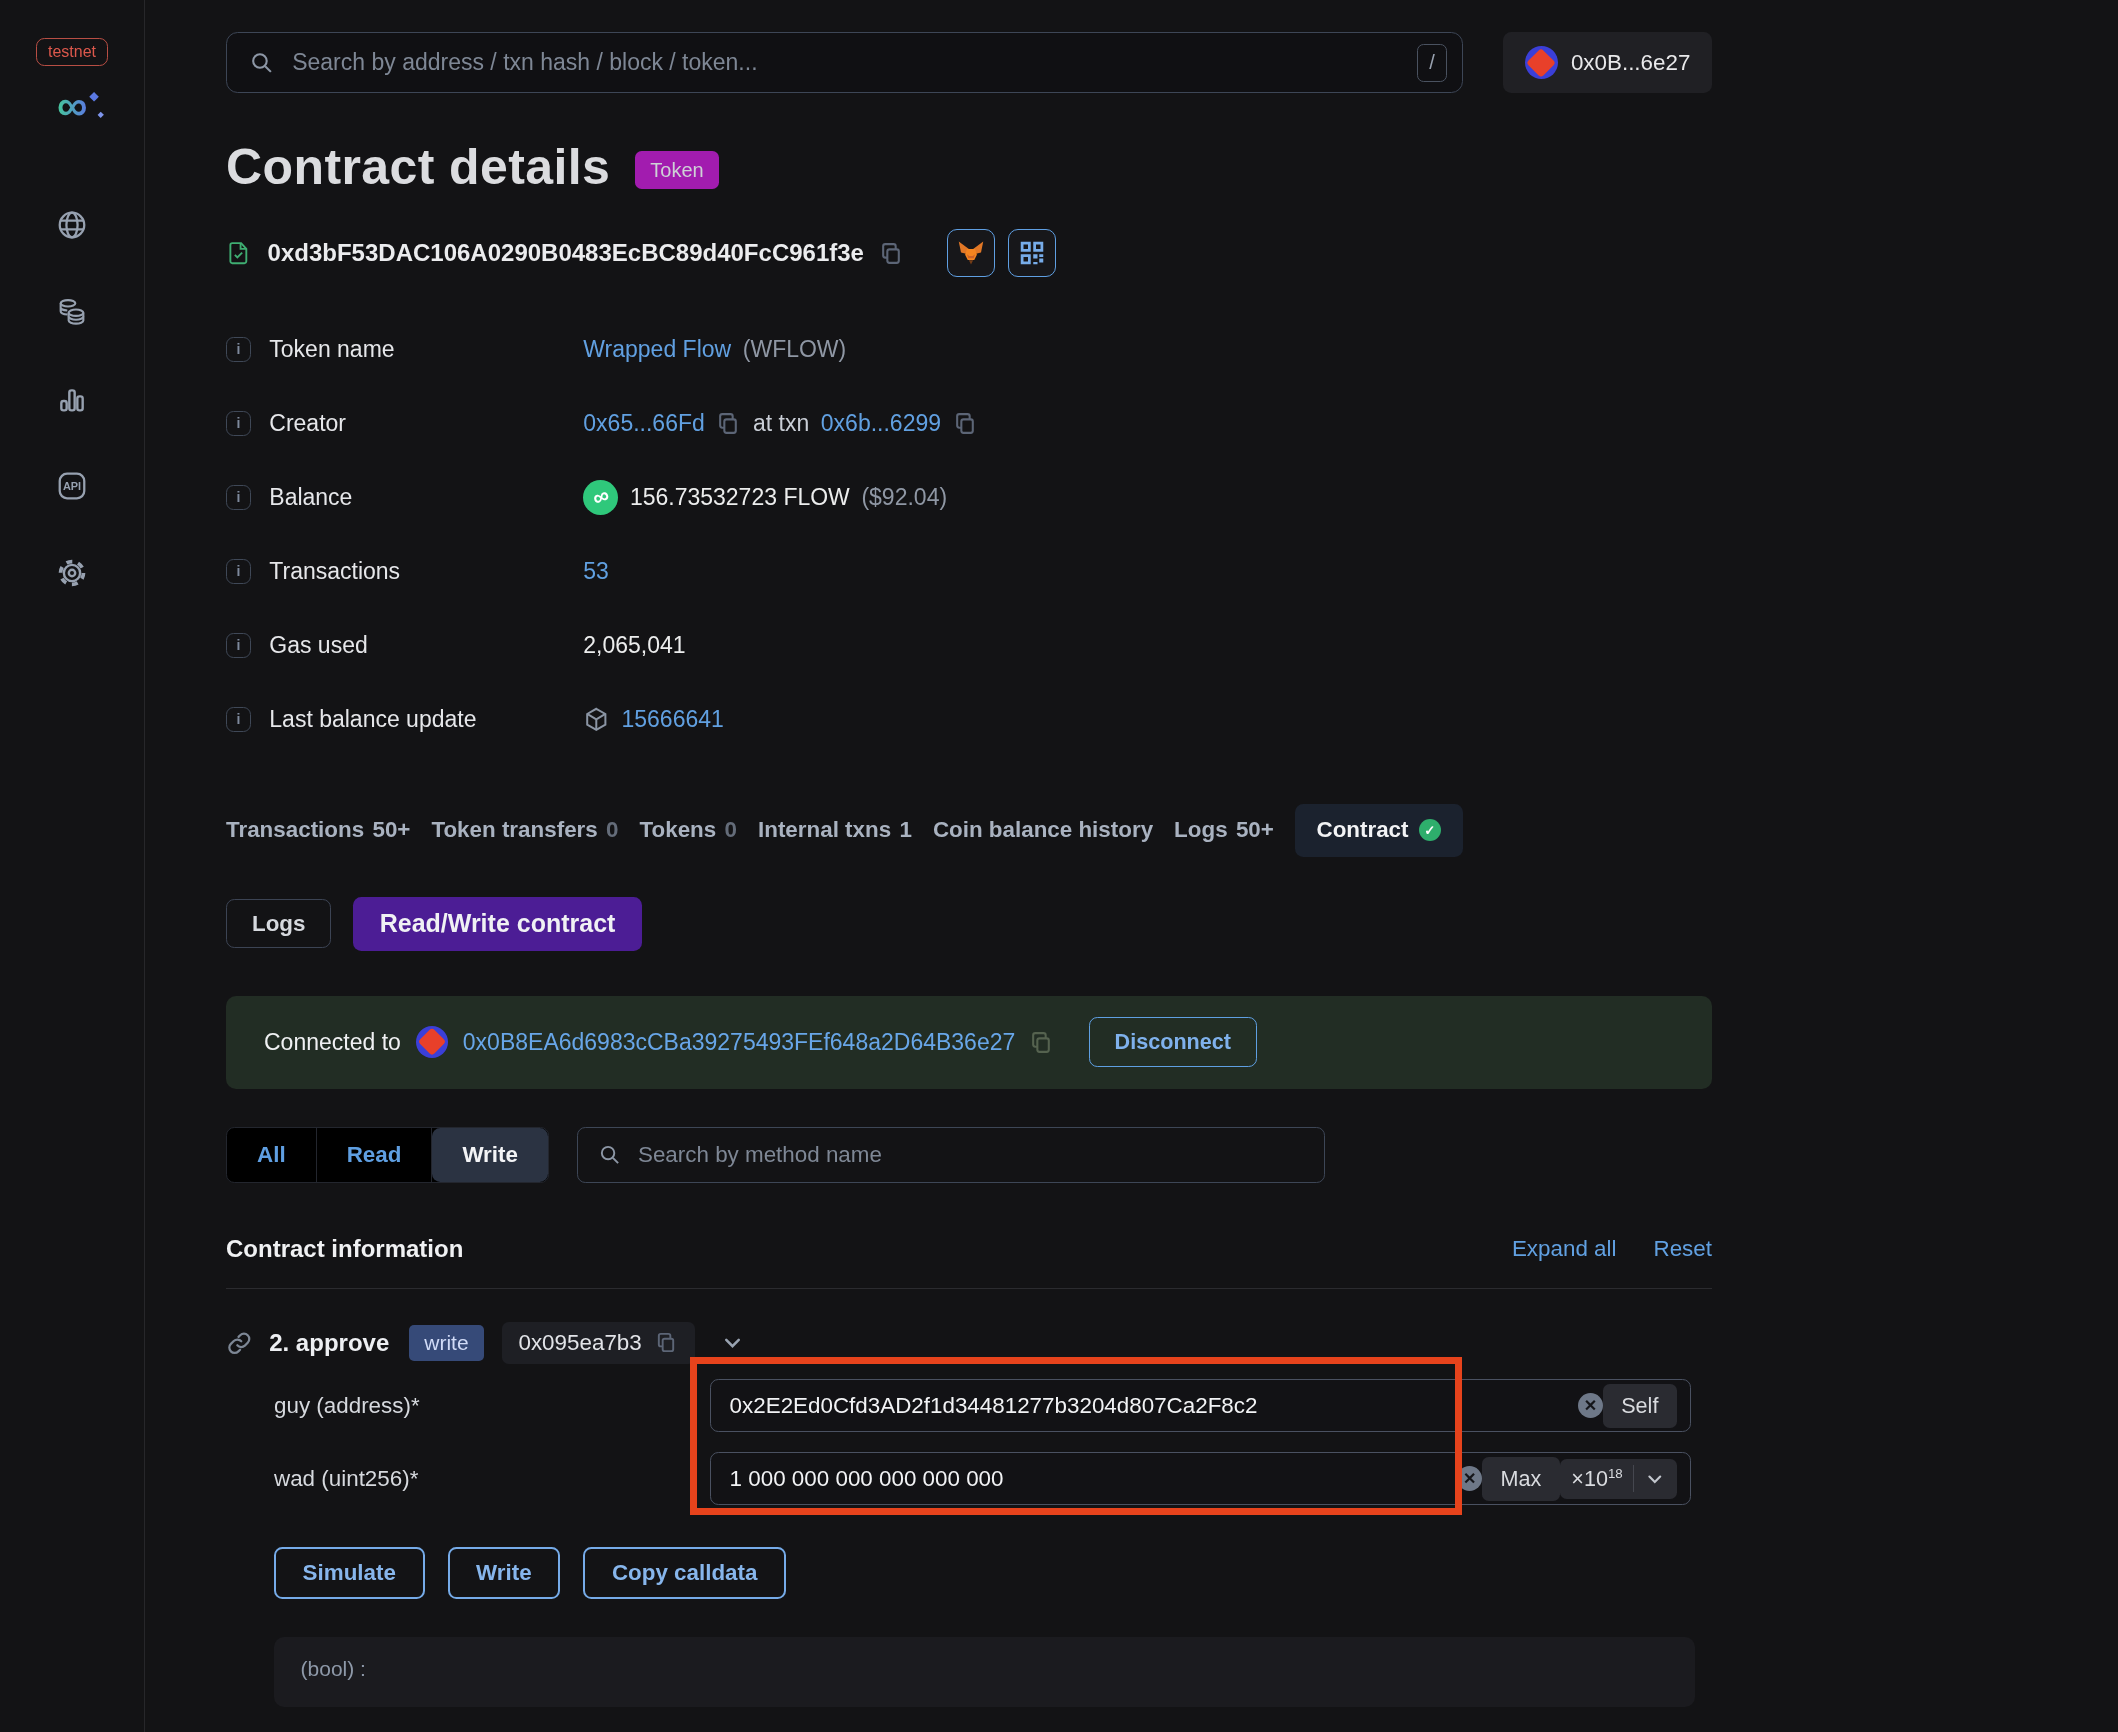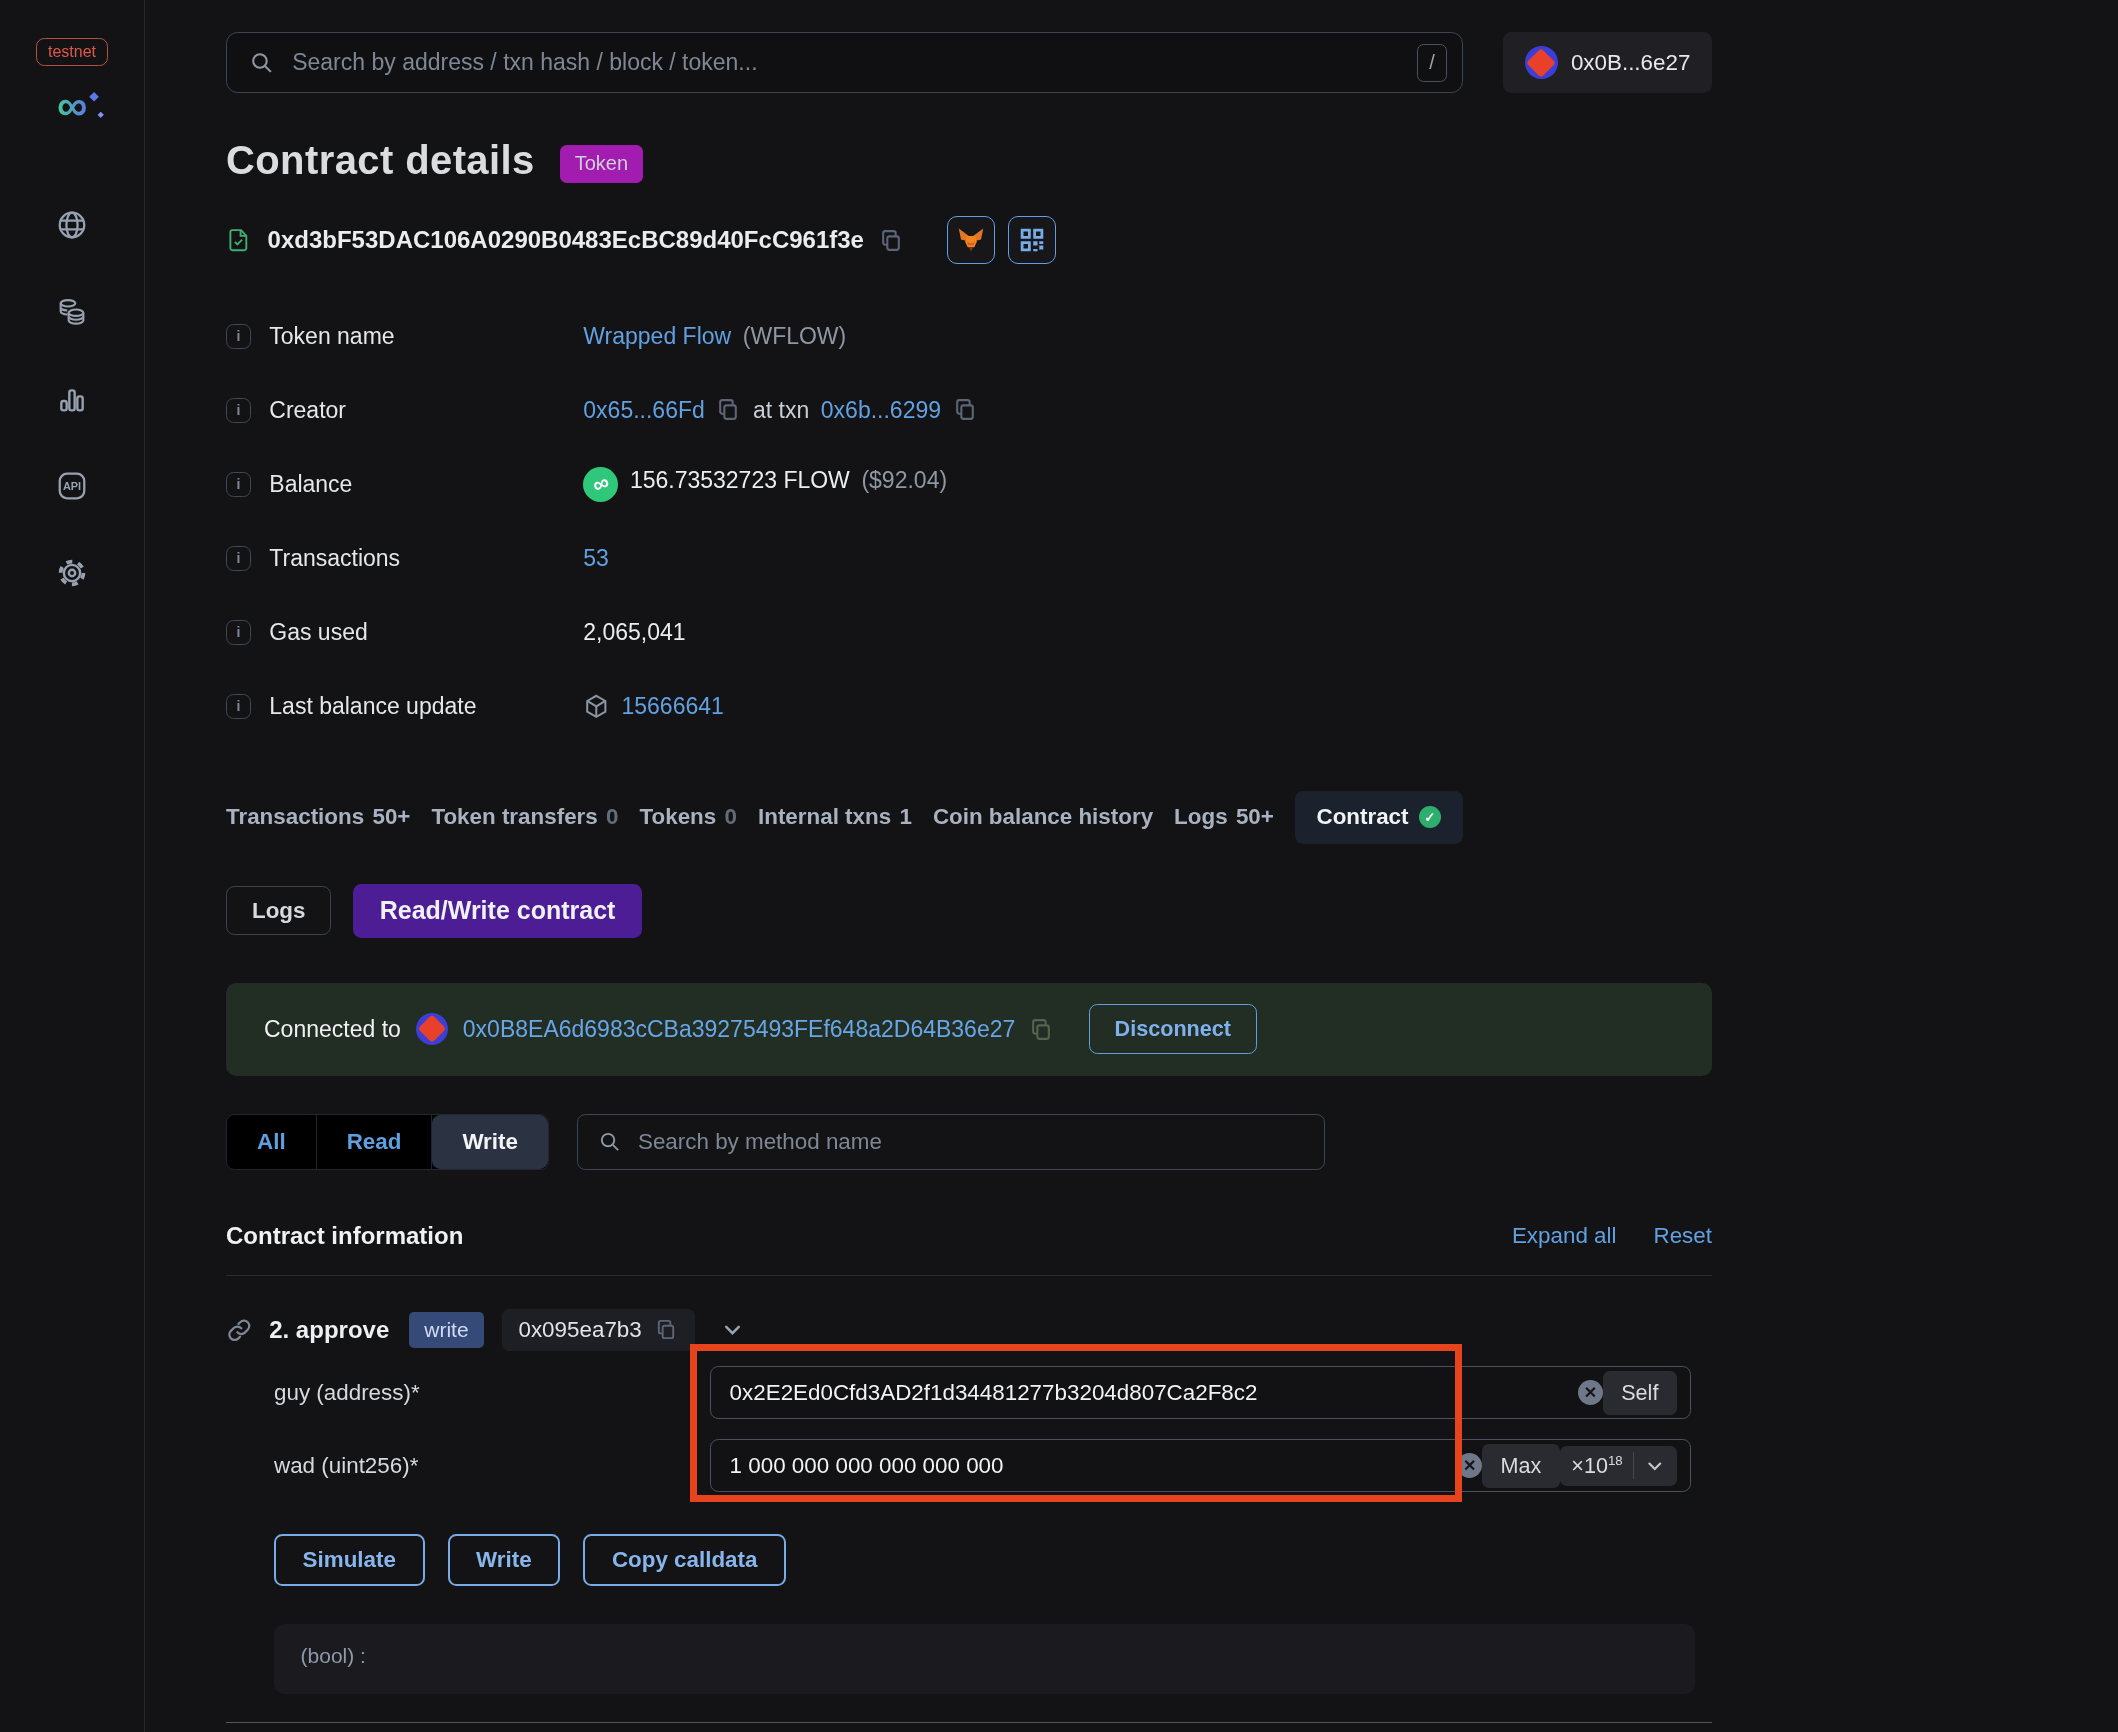--- a/index.html
+++ b/index.html
@@ -63,21 +63,21 @@
   }
   .avatar { border-radius: 50%; background: #3b3fd8; position: relative; overflow: hidden; flex-shrink: 0; }
   .avatar::after {
     content: ""; position: absolute; left: 50%; top: 50%; width: 64%; height: 64%;
     background: #e8402a; transform: translate(-50%,-50%) rotate(45deg); border-radius: 3.3px;
   }
   .avatar.a40 { width: 33px; height: 33px; }
   .avatar.a38 { width: 32px; height: 32px; }
 
   .heading-row { margin-top: 45px; display: flex; align-items: center; gap: 25px; }
-  .page-title { font-size: 40px; font-weight: 600; color: #dbdcdf; margin: 0; letter-spacing: 0.4px; text-align: right; }
+  .page-title { font-size: 50px; font-weight: 600; color: #dbdcdf; margin: 0; letter-spacing: 0.4px; text-align: right; }
   .type-badge { background: #a21caf; border-radius: 6.6px; padding: 7.5px 15px; font-size: 20px; color: #ced1d6; margin-top: 6.6px; }
 
   .address-row { margin-top: 33px; display: flex; align-items: center; }
   .addr-text { font-size: 24px; font-weight: 700; color: #ebecee; margin-left: 16.6px; }
   .icon-btn { background: none; border: 0; padding: 0; cursor: pointer; display: flex; align-items: center; }
   .copy-icon { width: 25px; height: 25px; }
   .addr-row-copy { margin-left: 15px; }
   .square-btn {
     width: 48px; height: 48px; border: 1.7px solid #5f9fe2; border-radius: 10px;
     background: #17171a; display: flex; align-items: center; justify-content: center; cursor: pointer;
@@ -88,21 +88,21 @@
 
   .info-grid { margin-top: 35px; }
   .info-row { display: flex; align-items: center; height: 74px; }
   .info-icon {
     width: 25px; height: 25px; flex-shrink: 0;
     border: 1.7px solid #3f4857; border-radius: 7.5px;
     color: #7e8a9d; font-size: 14px; font-weight: 600;
     display: flex; align-items: center; justify-content: center;
   }
   .info-label { margin-left: 18.3px; width: 314px; flex-shrink: 0; font-size: 23px; color: #e6e7ea; font-weight: 500; }
-  .info-value { display: flex; align-items: flex-start; gap: 11.6px; font-size: 23px; color: #eceded; }
+  .info-value { display: flex; align-items: center; gap: 11.6px; font-size: 23px; color: #eceded; }
   .blue { color: #61a0e1; }
   .muted { color: #8f97a4; }
   .flow-icon {
     width: 35px; height: 35px; border-radius: 50%; background: #2fc87b;
     display: flex; align-items: center; justify-content: center;
     color: #fff; font-weight: 700; font-size: 22.4px;
   }
   .flow-icon span { transform: rotate(-22deg); display: block; line-height: 1; }
   .cube-icon { width: 26.6px; height: 26.6px; }
 

